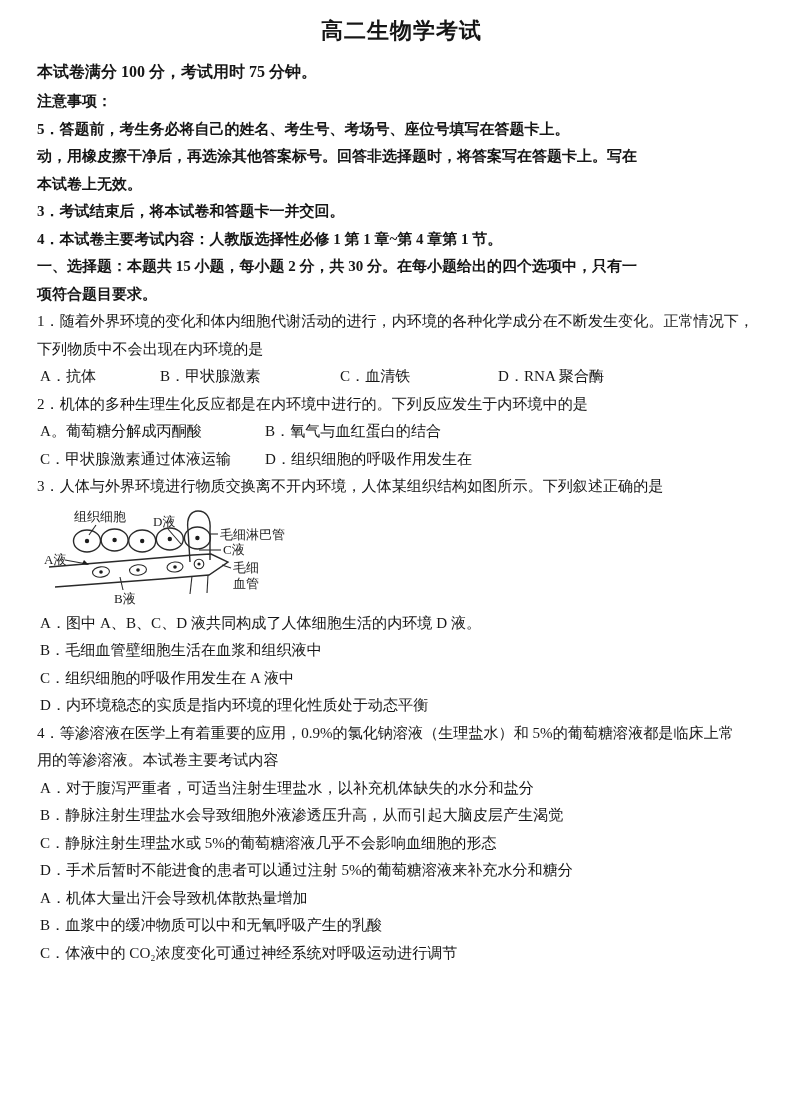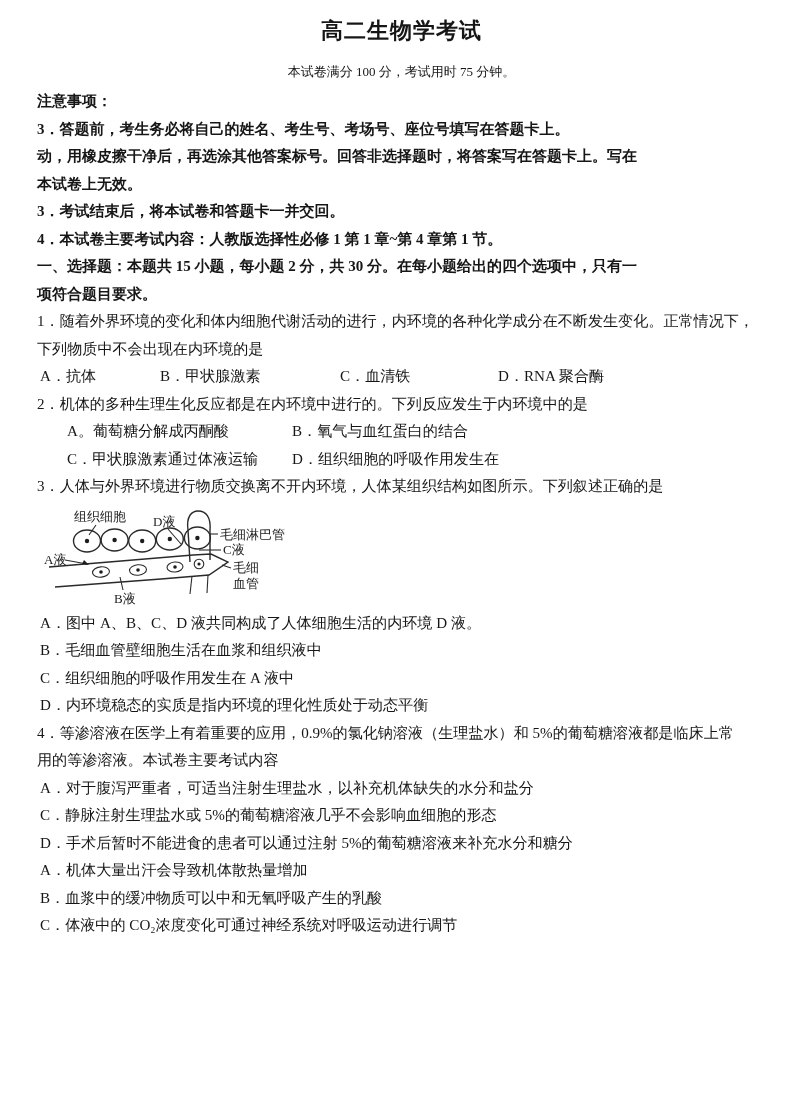--- a/index.html
+++ b/index.html
@@ -13,23 +13,23 @@
   .page { padding: 18px 34px 0 37px; }
 
   .title {
     text-align: center;
     font-size: 22px;
     font-weight: bold;
     letter-spacing: 1px;
     line-height: 26px;
   }
   .subtitle {
-    text-align: center;
-    font-size: 13px;
-    font-weight: normal;
+    text-align: left;
+    font-size: 16px;
+    font-weight: bold;
     margin-top: 17px;
     line-height: 22px;
   }
 
   .notice {
     margin-top: 5px;
     font-size: 15px;
     font-weight: bold;
     line-height: 27.5px;
   }
@@ -40,21 +40,21 @@
     line-height: 27.5px;
   }
   .questions .line { white-space: nowrap; }
   .opt { padding-left: 3px; }
 
   .q1-opts { display: flex; padding-left: 3px; }
   .q1-opts .c1 { width: 120px; }
   .q1-opts .c2 { width: 180px; }
   .q1-opts .c3 { width: 158px; }
 
-  .opt-2col { display: flex; padding-left: 3px; margin-left: 27px; }
+  .opt-2col { display: flex; padding-left: 3px; }
   .opt-2col .c1 { width: 225px; }
 
   .diagram-wrap { margin: 3px 0 2px 4px; height: 104px; }
   svg text {
     font-family: "Liberation Serif", "DejaVu Serif", serif;
     font-size: 13px;
     fill: #1c1c1c;
   }
   .dg { stroke: #2a2a2a; stroke-width: 1.4; fill: none; }
   .dg-thin { stroke: #2a2a2a; stroke-width: 1.1; fill: none; }
@@ -63,21 +63,21 @@
 </head>
 <body>
 
 <div class="page">
 
   <div class="title">高二生物学考试</div>
   <div class="subtitle">本试卷满分 100 分，考试用时 75 分钟。</div>
 
   <div class="notice">
     <div class="line">注意事项：</div>
-    <div class="line">3．答题前，考生务必将自己的姓名、考生号、考场号、座位号填写在答题卡上。</div>
+    <div class="line">5．答题前，考生务必将自己的姓名、考生号、考场号、座位号填写在答题卡上。</div>
     <div class="line">动，用橡皮擦干净后，再选涂其他答案标号。回答非选择题时，将答案写在答题卡上。写在</div>
     <div class="line">本试卷上无效。</div>
     <div class="line">3．考试结束后，将本试卷和答题卡一并交回。</div>
     <div class="line">4．本试卷主要考试内容：人教版选择性必修 1 第 1 章~第 4 章第 1 节。</div>
     <div class="line">一、选择题：本题共 15 小题，每小题 2 分，共 30 分。在每小题给出的四个选项中，只有一</div>
     <div class="line">项符合题目要求。</div>
   </div>
 
   <div class="questions">
 
@@ -158,20 +158,21 @@
       <div class="line opt">A．图中 A、B、C、D 液共同构成了人体细胞生活的内环境 D 液。</div>
       <div class="line opt">B．毛细血管壁细胞生活在血浆和组织液中</div>
       <div class="line opt">C．组织细胞的呼吸作用发生在 A 液中</div>
       <div class="line opt">D．内环境稳态的实质是指内环境的理化性质处于动态平衡</div>
     </div>
 
     <div>
       <div class="line">4．等渗溶液在医学上有着重要的应用，0.9%的氯化钠溶液（生理盐水）和 5%的葡萄糖溶液都是临床上常</div>
       <div class="line">用的等渗溶液。本试卷主要考试内容</div>
       <div class="line opt">A．对于腹泻严重者，可适当注射生理盐水，以补充机体缺失的水分和盐分</div>
+      <div class="line opt">B．静脉注射生理盐水会导致细胞外液渗透压升高，从而引起大脑皮层产生渴觉</div>
       <div class="line opt">C．静脉注射生理盐水或 5%的葡萄糖溶液几乎不会影响血细胞的形态</div>
       <div class="line opt">D．手术后暂时不能进食的患者可以通过注射 5%的葡萄糖溶液来补充水分和糖分</div>
     </div>
 
     <div>
       <div class="line opt">A．机体大量出汗会导致机体散热量增加</div>
       <div class="line opt">B．血浆中的缓冲物质可以中和无氧呼吸产生的乳酸</div>
       <div class="line opt">C．体液中的 CO₂浓度变化可通过神经系统对呼吸运动进行调节</div>
     </div>
 

